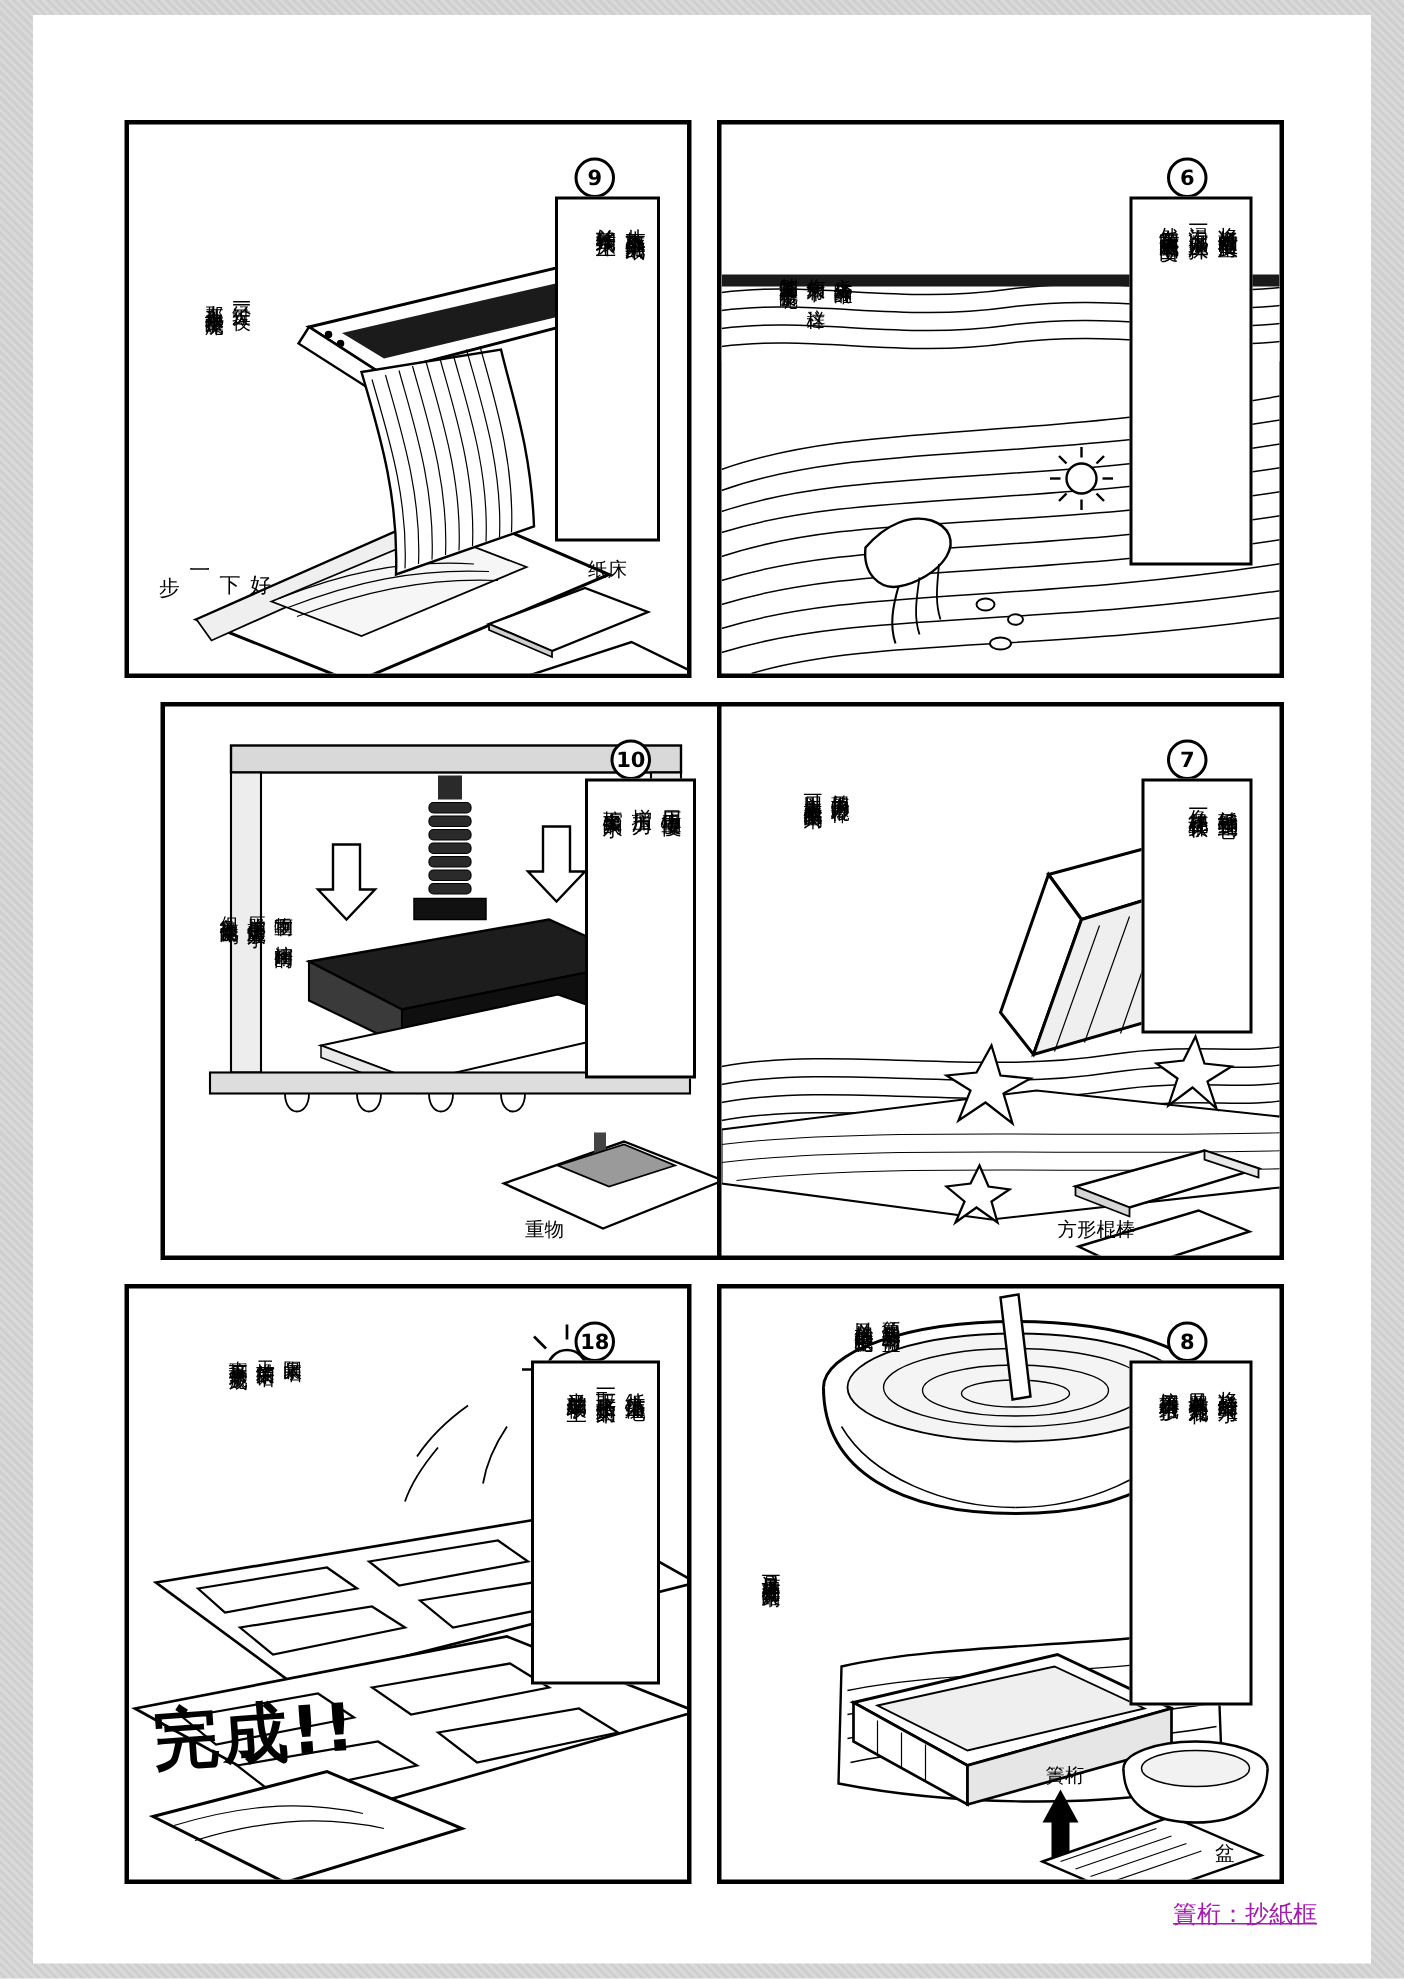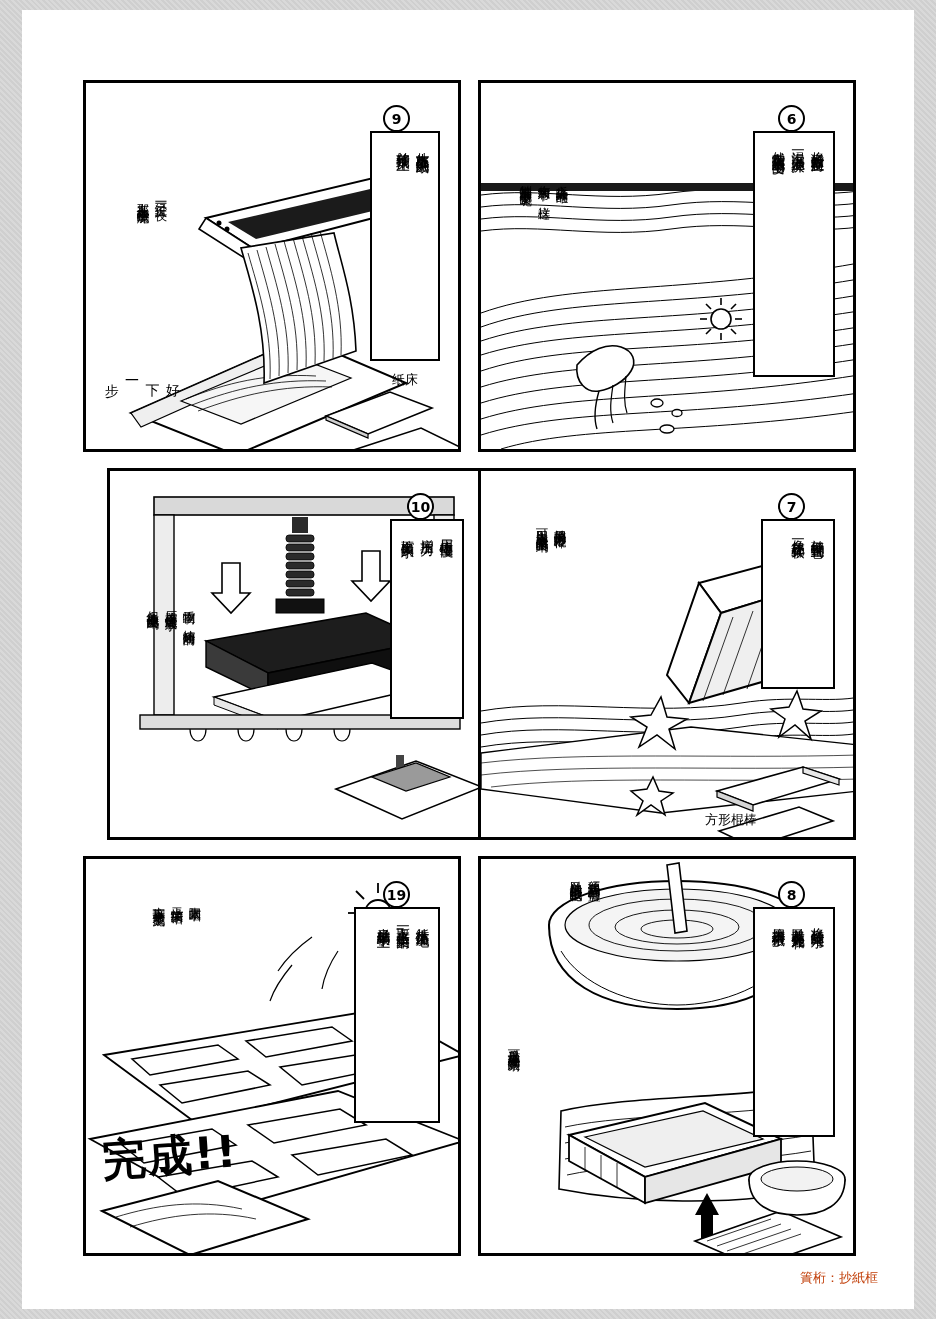--- a/index.html
+++ b/index.html
@@ -124,22 +124,23 @@
     font-family: "DejaVu Sans", sans-serif;
     font-size: 44px;
     font-weight: bold;
     letter-spacing: 2px;
     color: #000;
     transform: rotate(-4deg);
   }
 
   .footnote {
     position: absolute;
-    font-size: 13px;
-    color: #c2410c;
+    font-size: 16px;
+    color: #a21caf;
+    text-decoration: underline;
   }
 </style>
 </head>
 <body>
 
 <div id="page">
   <div id="paper">
 
     <div class="panel" style="left:61px; top:70px; width:378px; height:372px;">
       <div class="panel-inner">
@@ -328,20 +329,23 @@
 增加压力
 榨出更多的水</div>
         </div>
 
         <div class="freetext" style="left:22px; top:130px; width:66px;">
           <div class="vtext">重物啊…榨油時用的
 压榨器倒是能够人手
 但鲁兹他会使用吗？</div>
         </div>
 
+        <div class="label-box" style="right:0; bottom:0; width:160px; height:106px; background:transparent; border:none;">
+          <span style="position:absolute; left:28px; bottom:8px;">重物</span>
+        </div>
       </div>
     </div>
 
     <div class="panel" style="left:456px; top:458px; width:378px; height:372px;">
       <div class="panel-inner">
         <svg class="art" style="left:0;top:0;" width="378" height="372" viewBox="0 0 378 372">
 
           <g stroke="#000" stroke-width="1" fill="none">
             <path d="M0,240 C80,226 170,246 260,232 C310,224 350,232 378,226"></path>
             <path d="M0,252 C80,238 170,258 260,244 C310,236 350,244 378,238"></path>
@@ -438,21 +442,21 @@
           </g>
 
           <polygon points="16,352 132,322 222,360 104,396" fill="#ffffff" stroke="#000" stroke-width="2"></polygon>
           <g stroke="#000" stroke-width="0.8" fill="none">
             <path d="M30,358 C70,346 110,340 156,350"></path>
             <path d="M44,368 C84,356 124,350 170,360"></path>
           </g>
         </svg>
 
         <div class="num-circle" style="right:48px; top:22px;">
-            <span>19</span>
+            <span>18</span>
           </div>
 
         <div class="balloon" style="right:18px; top:48px; width:86px; height:216px;">
           <div class="vtext">从纸床上谨慎地
 取下一张挤压结束的
 半成品贴到板子上</div>
         </div>
 
         <div class="freetext" style="left:56px; top:38px; width:62px;">
           <div class="vtext">太阳暴晒
@@ -529,19 +533,23 @@
 
         <div class="freetext" style="left:70px; top:12px; width:52px;">
           <div class="vtext">须要混和用的桶与盆
 以及抄纸用的抄纸框呢</div>
         </div>
 
         <div class="freetext" style="left:18px; top:180px; width:24px;">
           <div class="vtext">这可是最难处理的灾难呐…</div>
         </div>
 
+        <div class="label-box" style="right:0; bottom:0; width:180px; height:110px; background:transparent; border:none;">
+          <span style="position:absolute; left:24px; bottom:60px;">簀桁</span>
+          <span style="position:absolute; right:30px; bottom:8px;">盆</span>
+        </div>
       </div>
     </div>
 
     <div class="footnote" style="right:36px; bottom:22px;">簀桁：抄紙框</div>
 
   </div>
 </div>
 
 </body></html>

